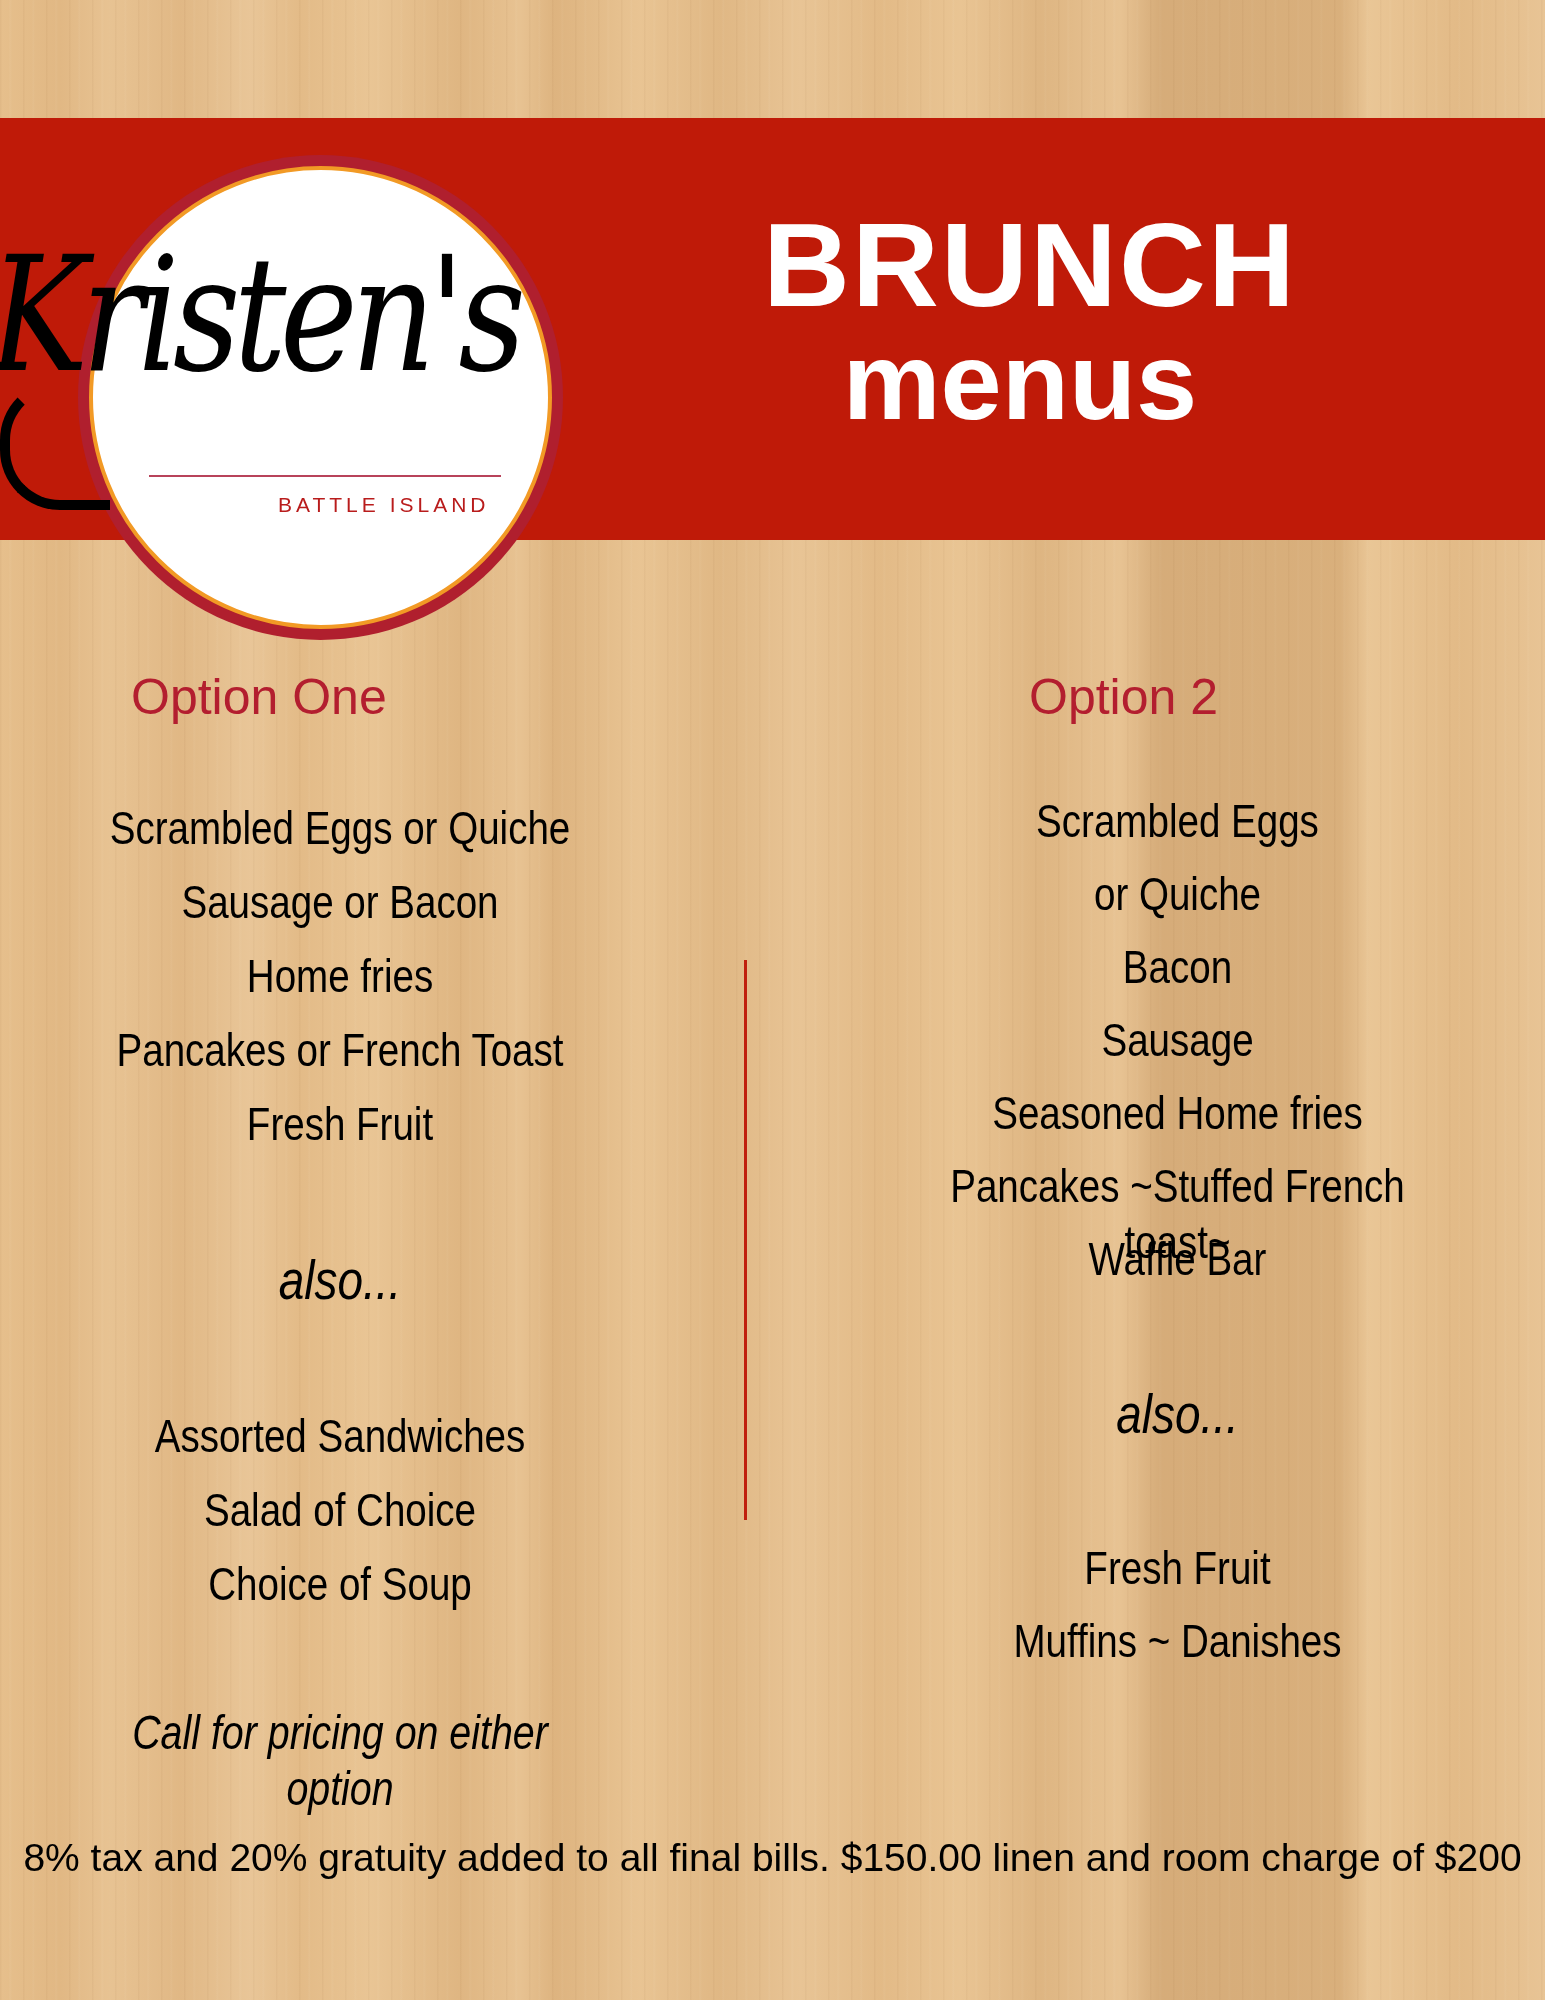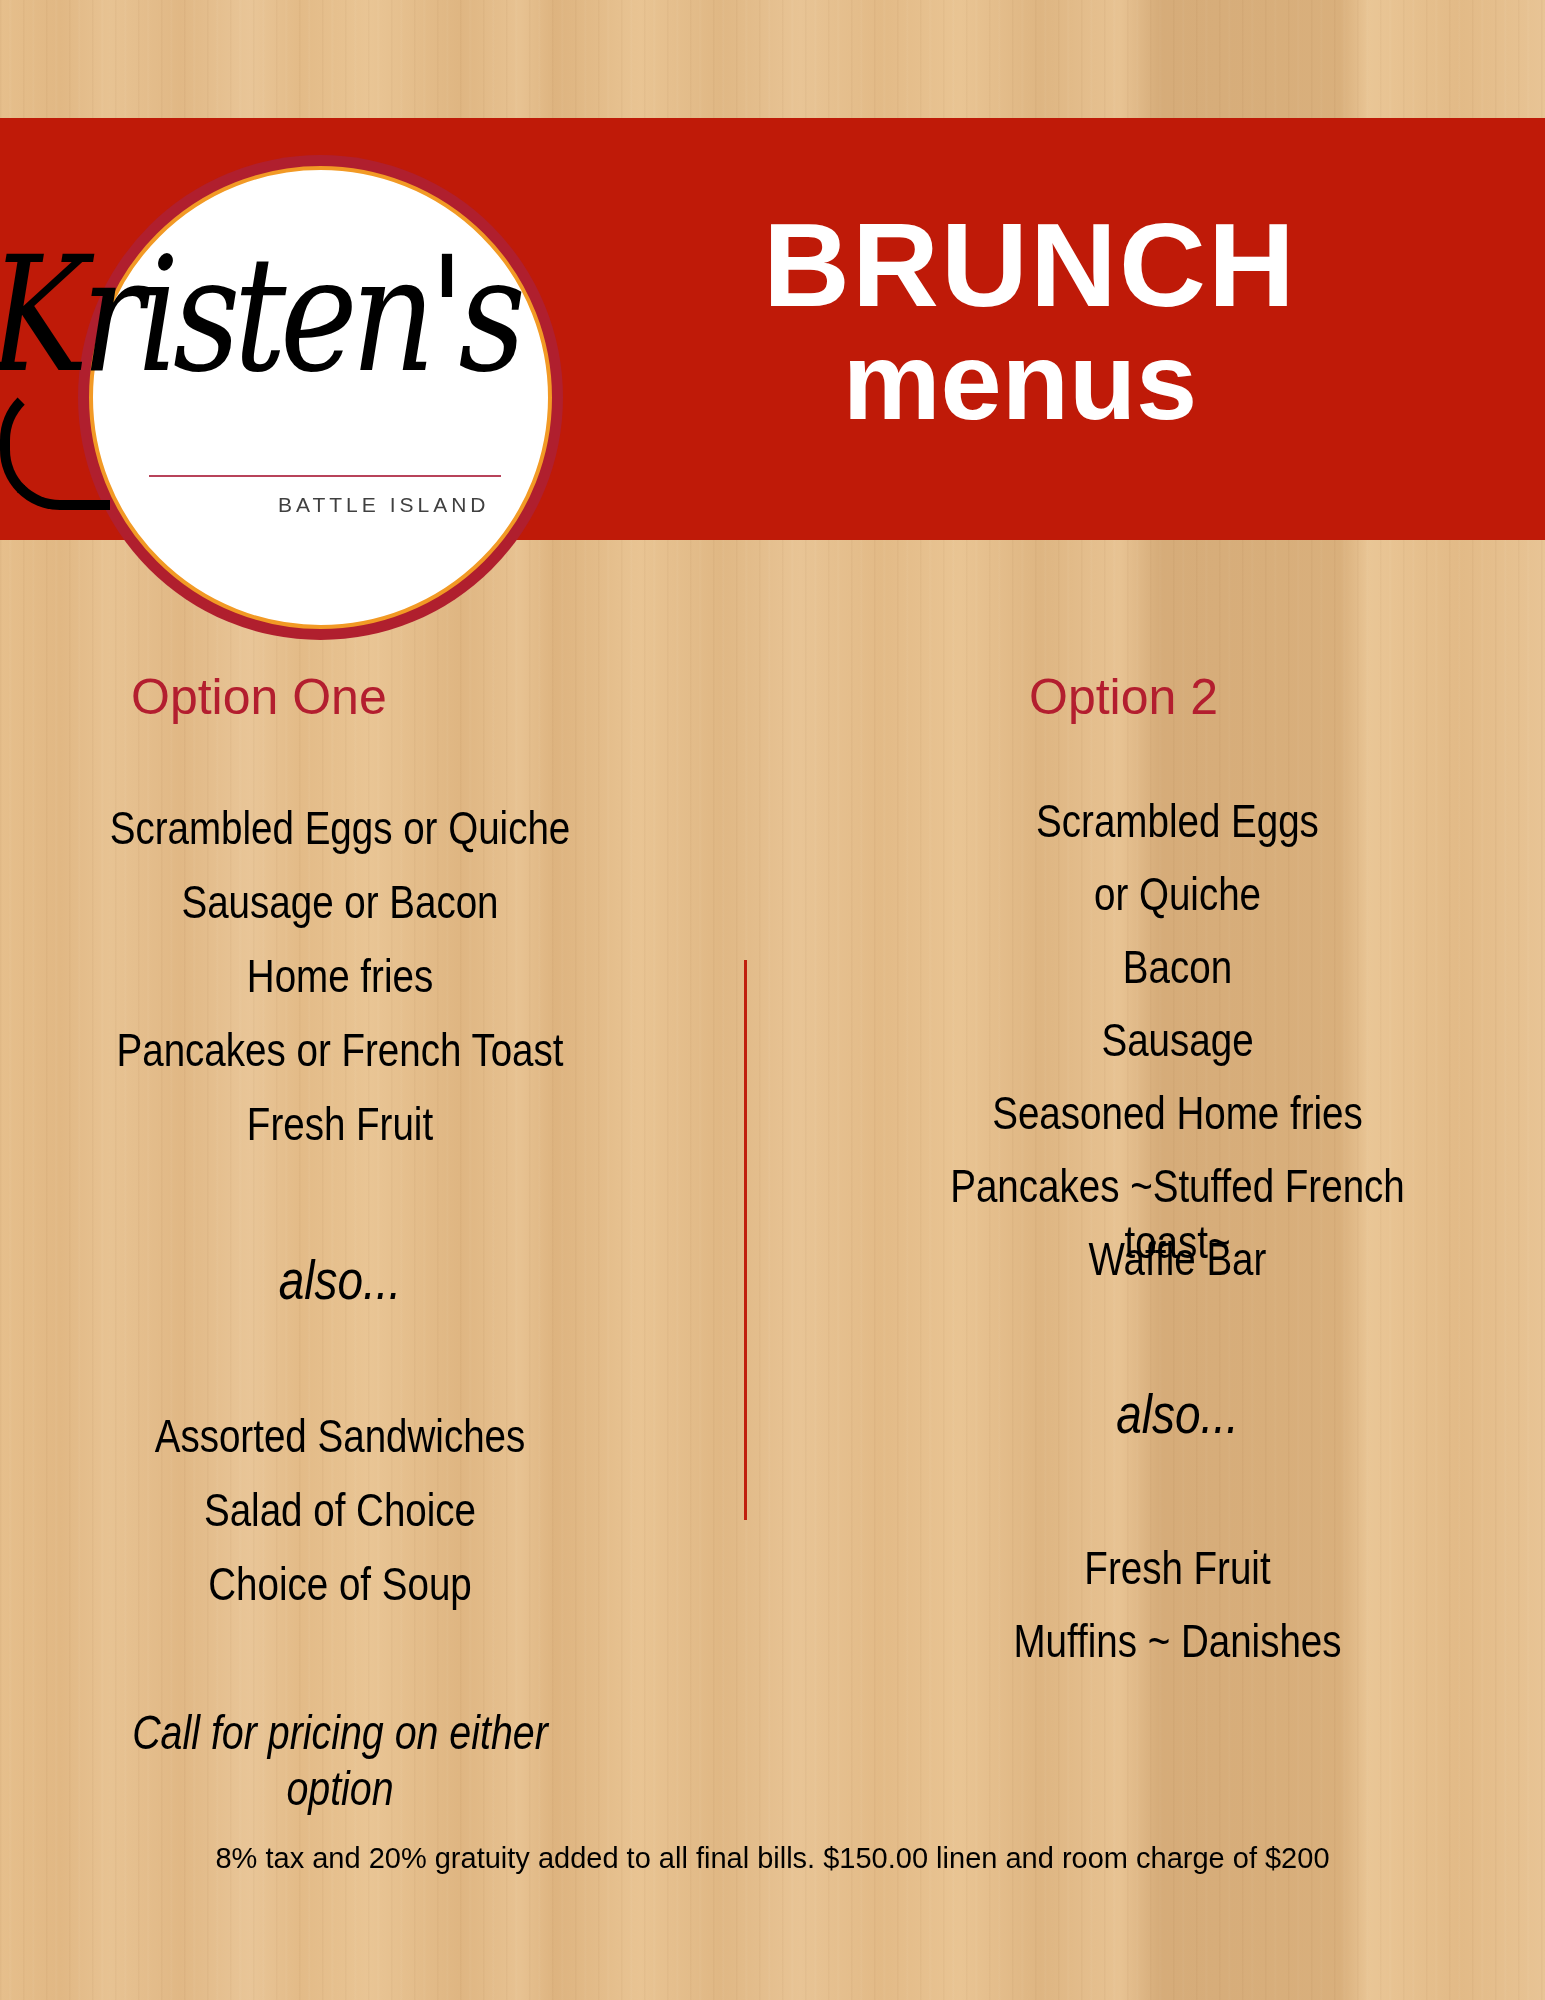--- a/index.html
+++ b/index.html
@@ -45,21 +45,21 @@
     }
     .logo-swash {
       position: absolute; left: 0; top: 380px; width: 110px; height: 130px;
       border: 10px solid #000; border-right: none; border-radius: 60px 0 0 60px;
       box-sizing: border-box; border-top-color: transparent;
     }
     .logo-rule {
       position: absolute; left: 149px; top: 475px; width: 352px; height: 2px; background: #b8435a;
     }
     .logo-sub {
-      position: absolute; left: 278px; top: 493px; font-size: 21px; letter-spacing: 4px; color: #404040;
+      position: absolute; left: 278px; top: 493px; font-size: 21px; letter-spacing: 4px; color: #b91c1c;
     }
     .title-line {
       position: absolute; width: 900px; left: 580px; text-align: center; color: #fff;
       font-family: "Liberation Sans", sans-serif; font-weight: bold;
     }
     .t1 { top: 200px; font-size: 118px; line-height: 130px; letter-spacing: 2px; transform: scaleX(1.02); }
     .t2 { top: 318px; font-size: 110px; line-height: 125px; left: 570px; }
     .col { position: absolute; text-align: center; color: #000; }
     .col-left { left: 30px; width: 620px; }
     .col-right { left: 840px; width: 675px; }
@@ -72,21 +72,21 @@
       font-family: "Liberation Sans Narrow", "Liberation Sans", sans-serif;
       transform: scaleX(0.82); transform-origin: center top;
     }
     .also { font-style: italic; font-size: 56px; }
     .note { font-style: italic; font-size: 48px; }
     .divider {
       position: absolute; left: 744px; top: 960px; width: 3px; height: 560px; background: #c0200e;
     }
     .footer {
       position: absolute; left: 0; width: 1545px; top: 1838px; text-align: center;
-      font-size: 29px; line-height: 40px; color: #000;
+      font-size: 39px; line-height: 40px; color: #000;
     }
   </style>
 </head>
 <body>
 
 <div class="banner"></div>
 
 <div class="logo">
   <div class="logo-inner"></div>
   <div class="logo-ring"></div>

